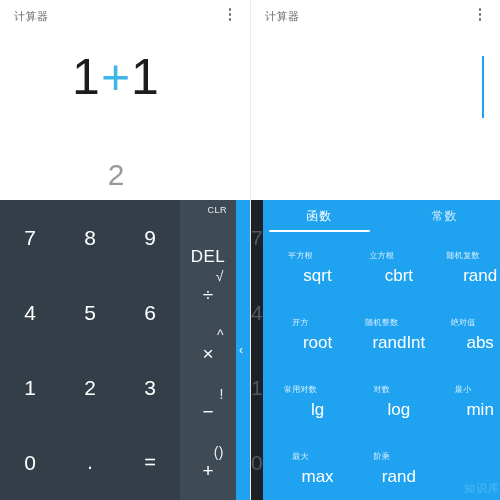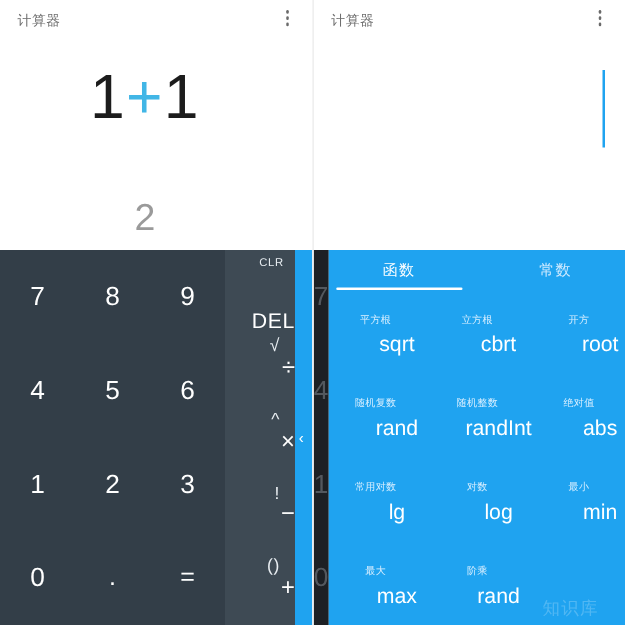--- a/index.html
+++ b/index.html
@@ -124,21 +124,21 @@
     flex: 0 0 56px;
     background: #3e4a54;
     display: grid;
     grid-template-rows: repeat(5, 1fr);
     position: relative;
   }
   .opcell {
     position: relative;
     display: flex;
     align-items: center;
-    justify-content: flex-end;
+    justify-content: center;
     color: #ffffff;
   }
   .opcell .main {
     font-size: 19px;
     font-weight: 300;
     line-height: 1;
   }
   .opcell .main.small { font-size: 17px; letter-spacing: .5px; margin-top: 48px; }
   .opcell .sup {
     position: absolute;
@@ -230,22 +230,22 @@
     font-size: 17px;
     color: #ffffff;
     font-weight: 300;
     line-height: 1;
     white-space: nowrap;
     margin-left: 34px;
   }
 
   .watermark {
     position: absolute;
-    right: 22px; bottom: 4px;
-    font-size: 14px;
+    right: 1px; bottom: 4px;
+    font-size: 11px;
     color: rgba(255,255,255,.22);
     letter-spacing: 1px;
     pointer-events: none;
     user-select: none;
   }
 </style>
 </head>
 <body>
 
 <div id="screen">
@@ -347,28 +347,28 @@
         <div class="fgrid">
           <div class="fcell">
             <span class="cn">平方根</span>
             <span class="fn">sqrt</span>
           </div>
           <div class="fcell">
             <span class="cn">立方根</span>
             <span class="fn">cbrt</span>
           </div>
           <div class="fcell">
+            <span class="cn">随机复数</span>
+            <span class="fn">rand</span>
+          </div>
+          <div class="fcell">
             <span class="cn">开方</span>
             <span class="fn">root</span>
           </div>
           <div class="fcell">
-            <span class="cn">随机复数</span>
-            <span class="fn">rand</span>
-          </div>
-          <div class="fcell">
             <span class="cn">随机整数</span>
             <span class="fn">randInt</span>
           </div>
           <div class="fcell">
             <span class="cn">绝对值</span>
             <span class="fn">abs</span>
           </div>
           <div class="fcell">
             <span class="cn">常用对数</span>
             <span class="fn">lg</span>

